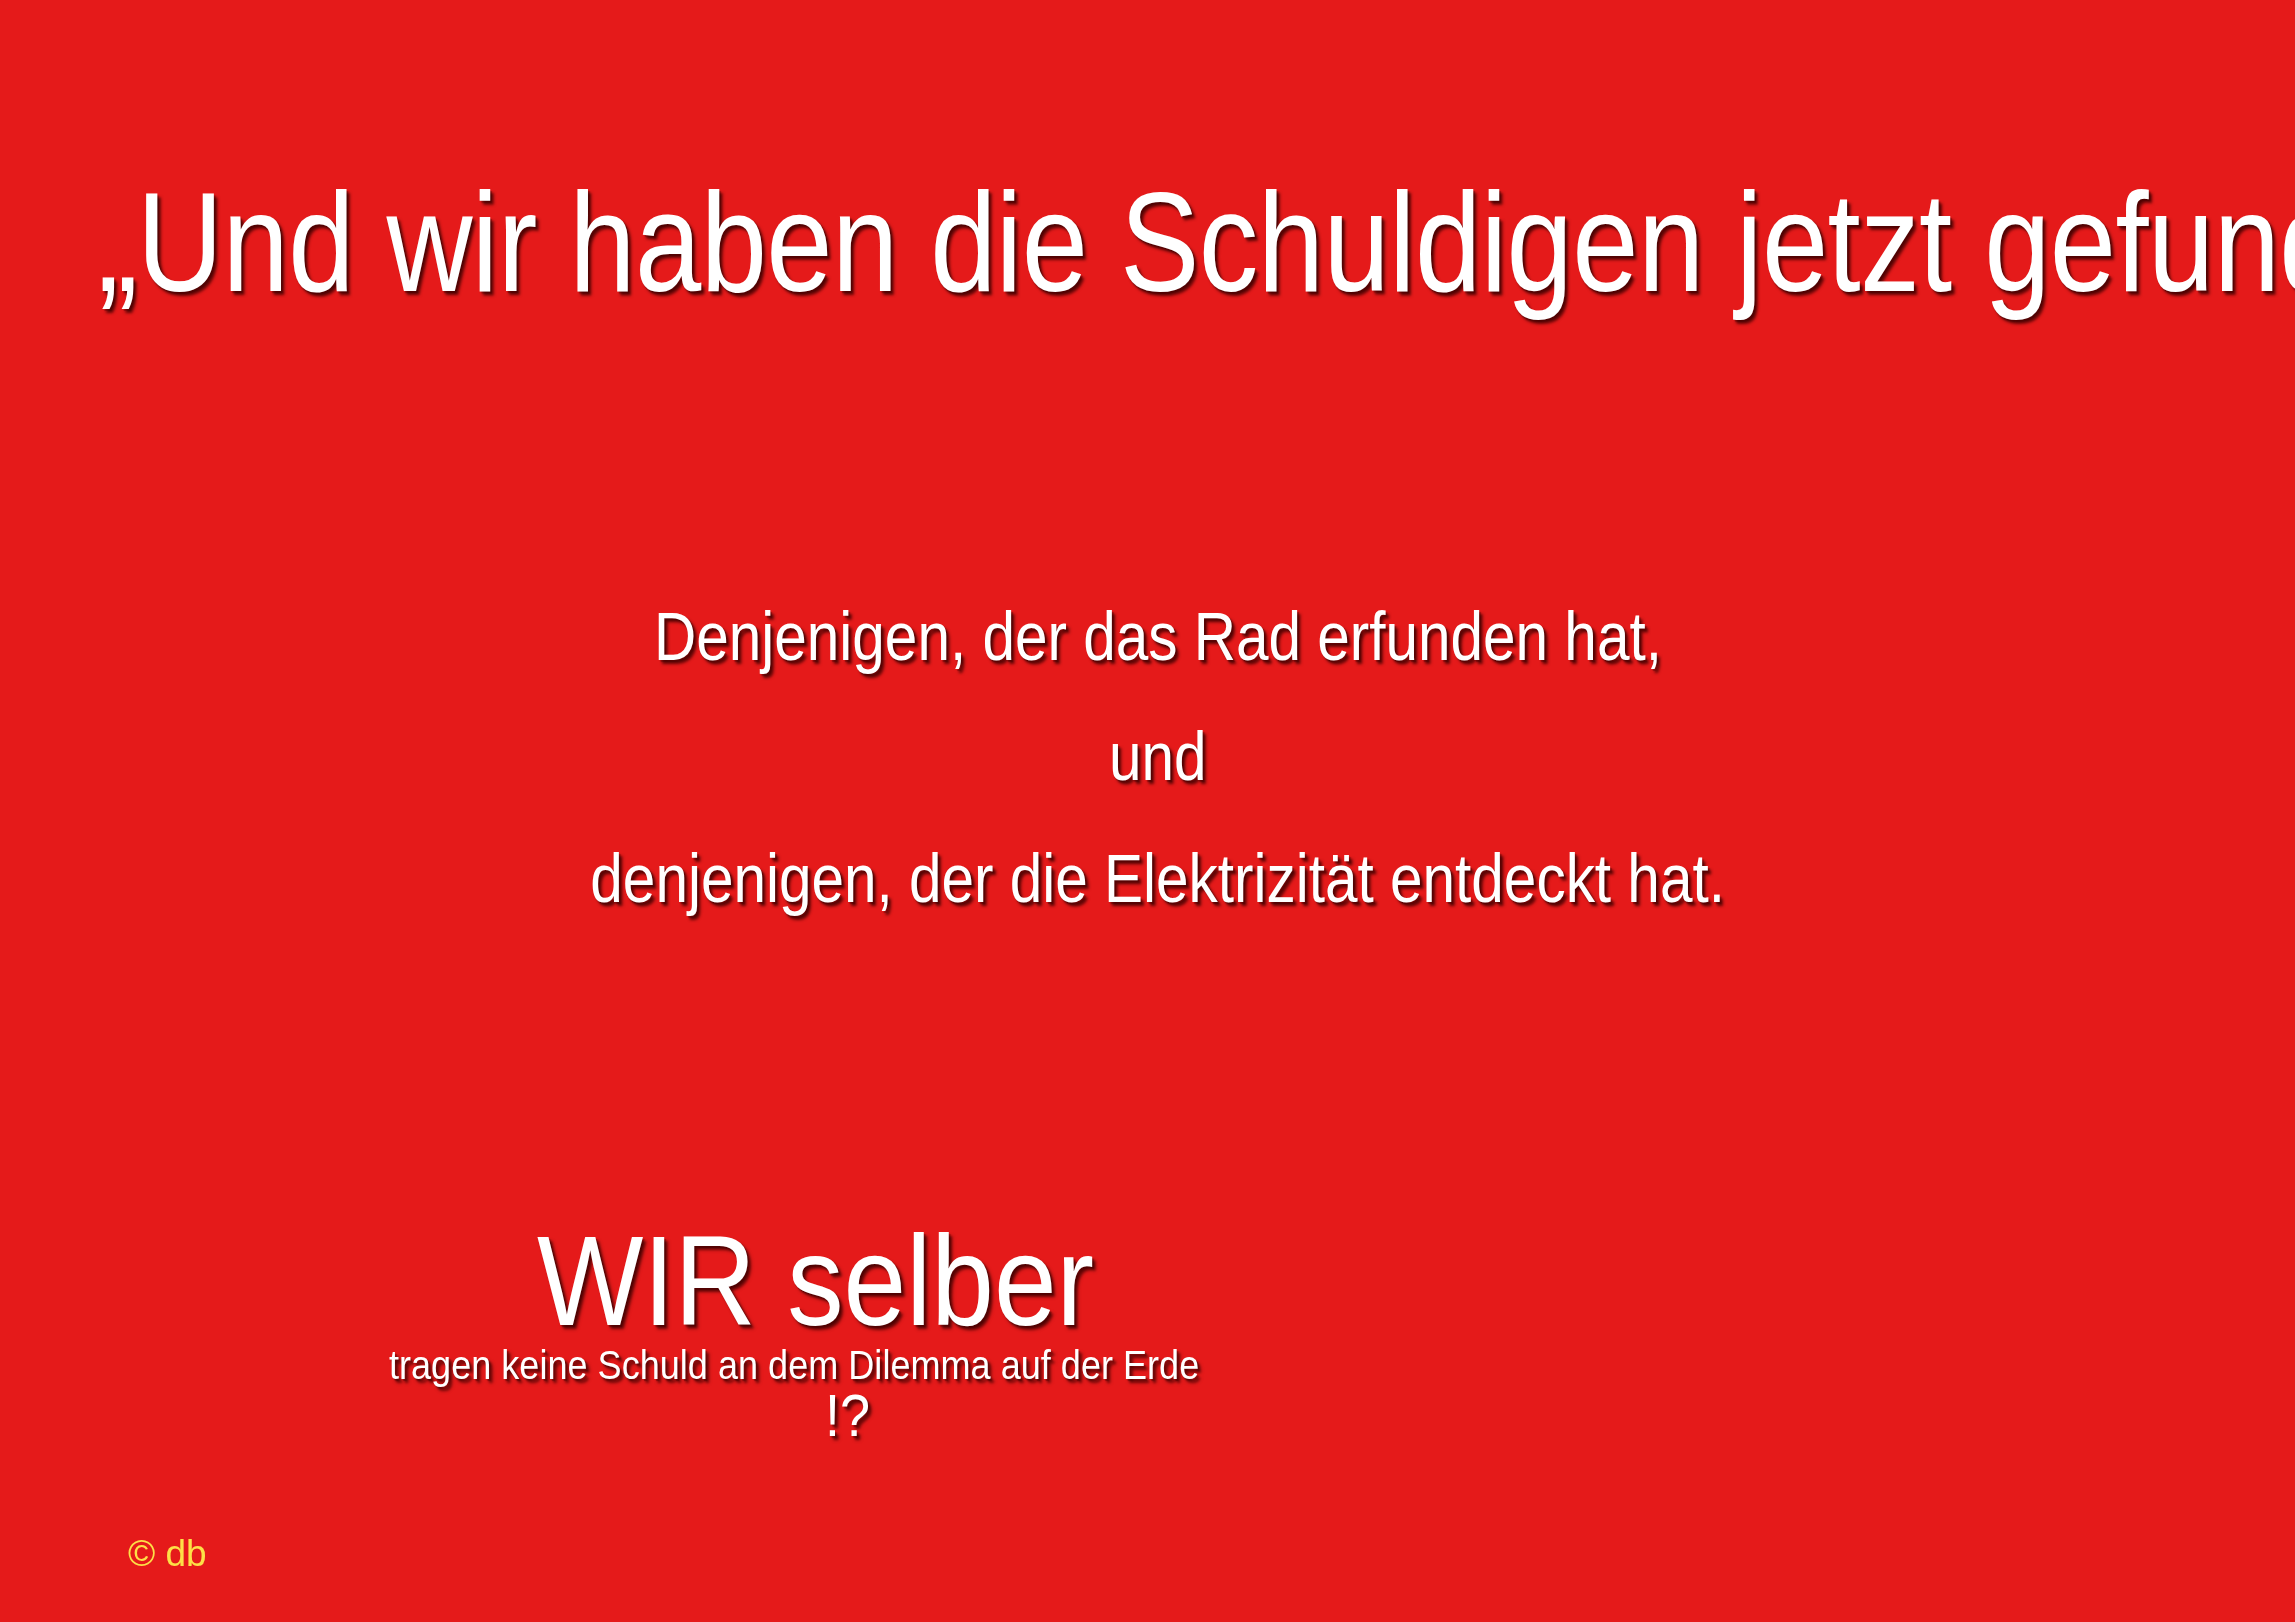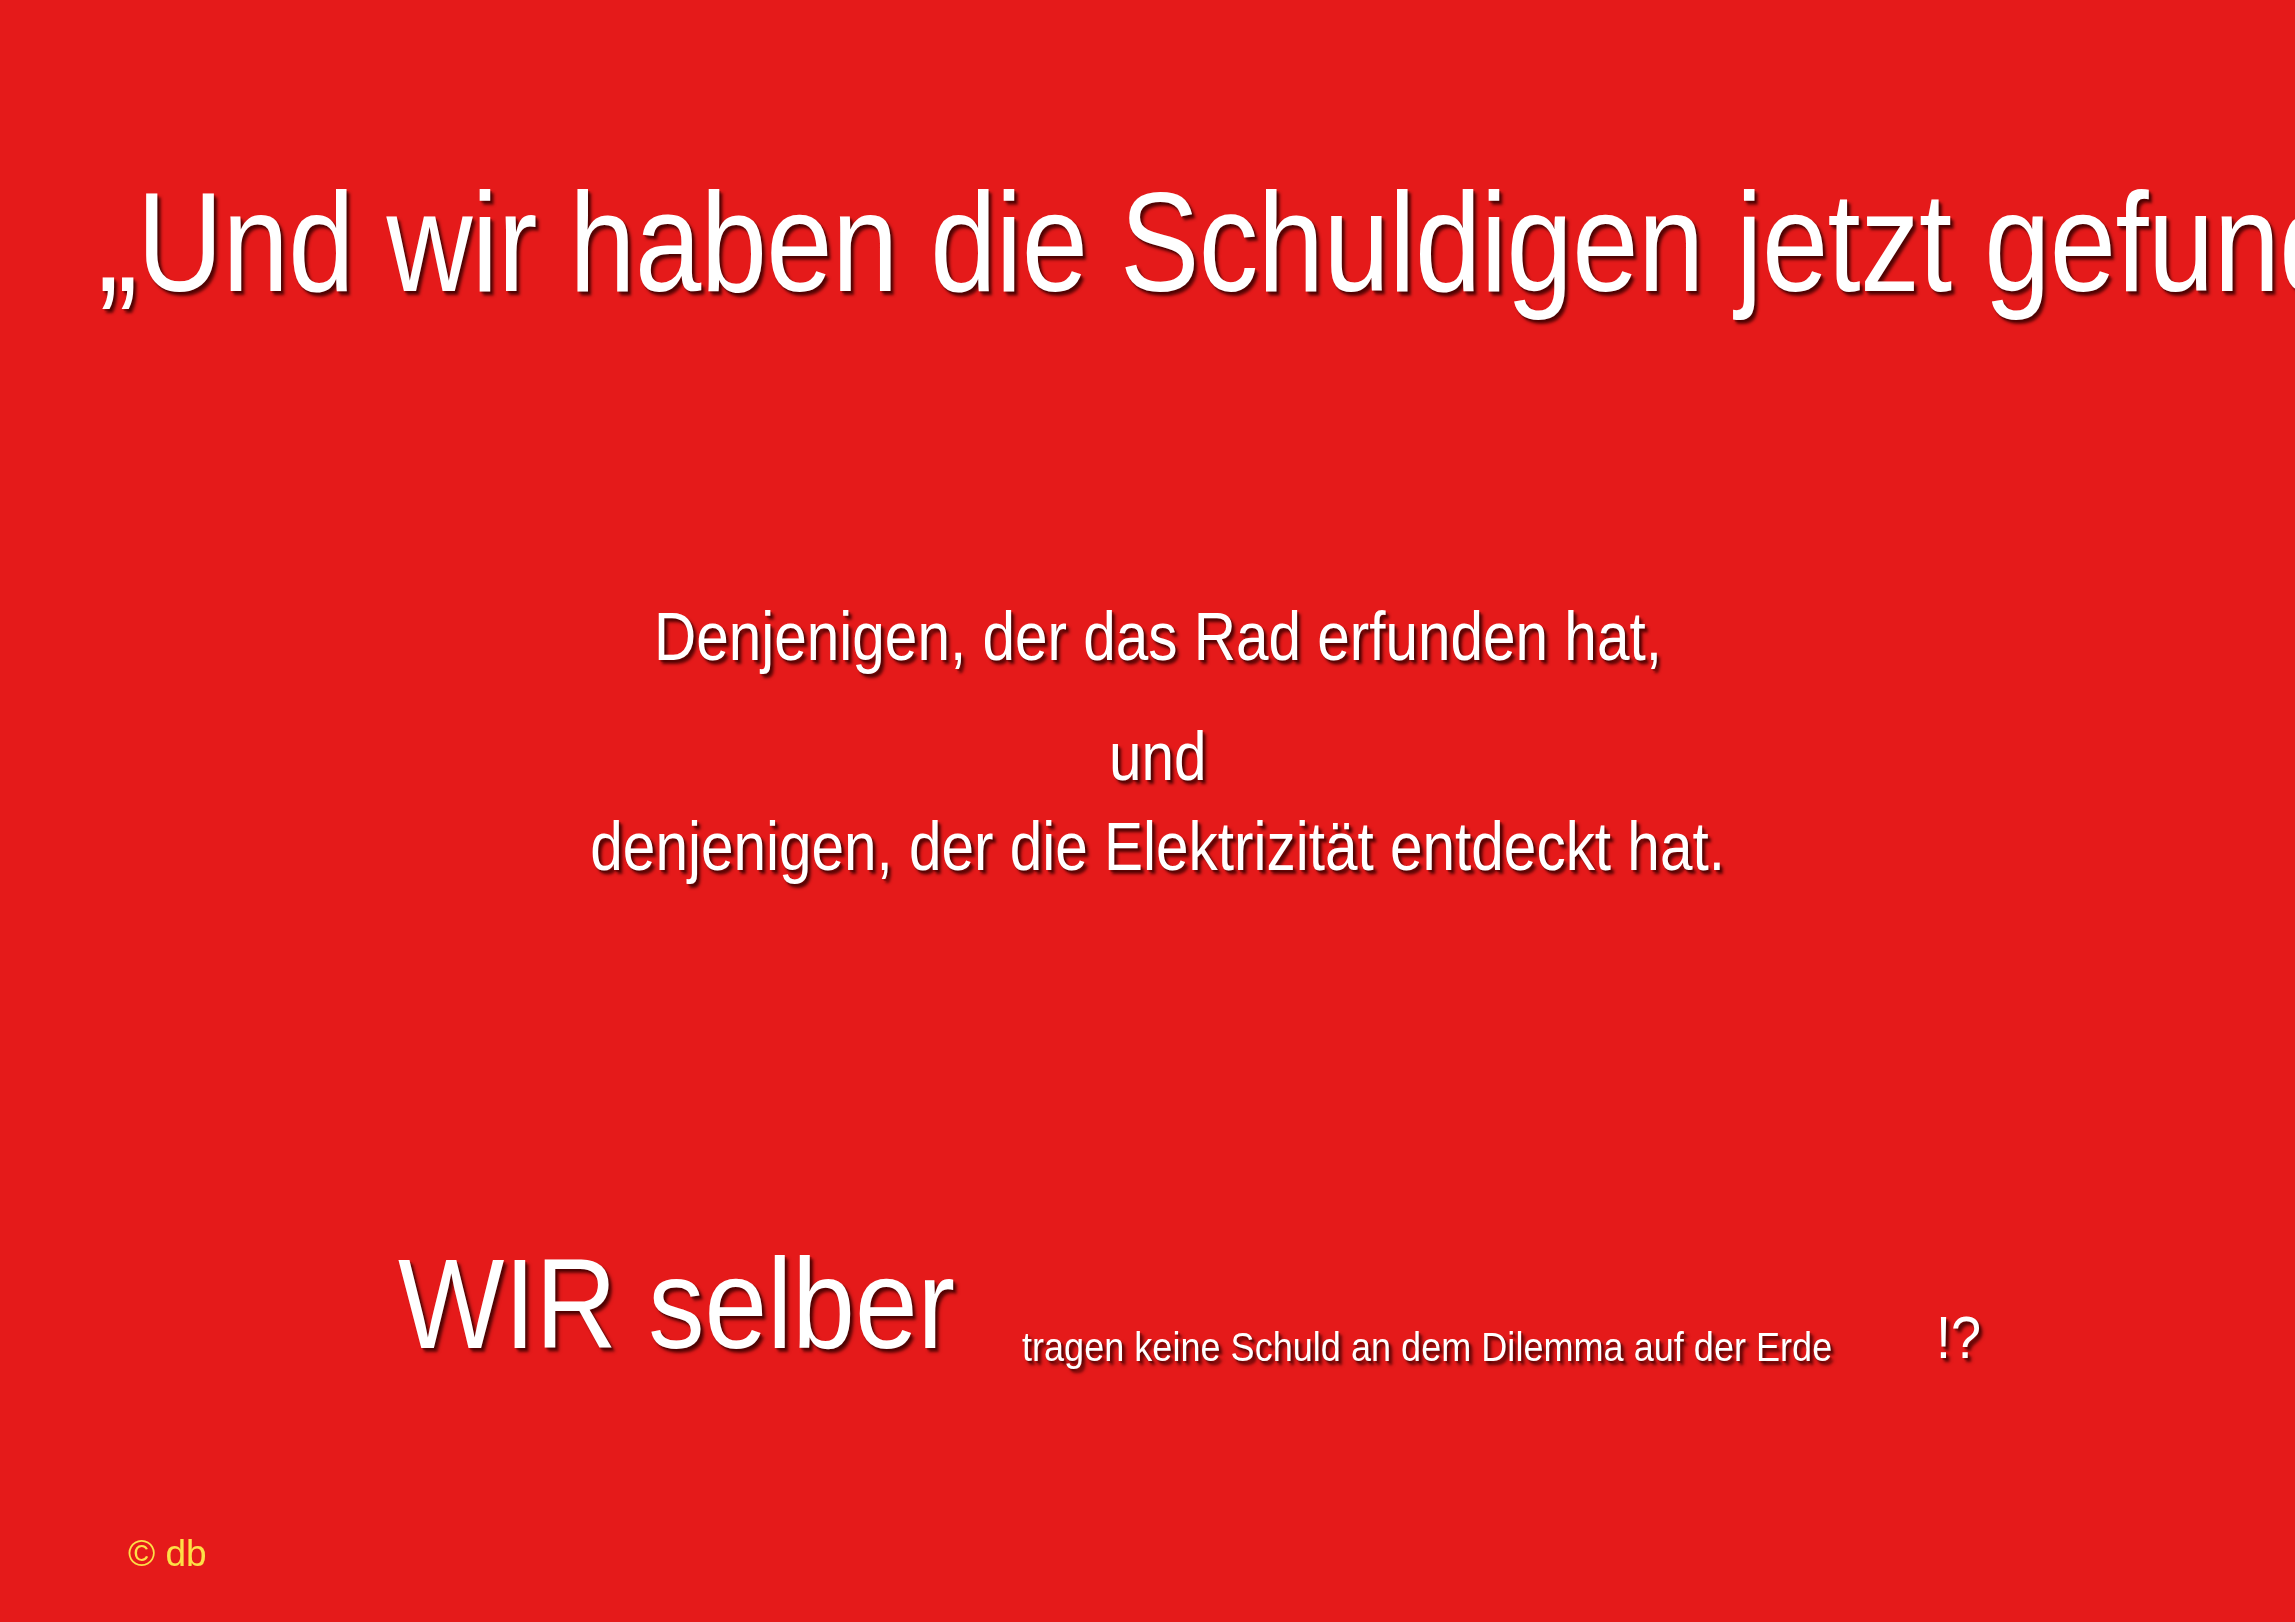--- a/index.html
+++ b/index.html
@@ -64,32 +64,33 @@
     display: block;
     margin: 0 auto;
     padding-left: 20px;
   }
   .body-line .inner {
     display: inline-block;
     transform: scaleX(0.86);
     transform-origin: center center;
   }
   #body-line-1 { margin-bottom: 52px; }
-  #body-line-2 { margin-bottom: 22px; }
+  #body-line-2 { margin-bottom: 54px; }
   #body-line-3 { margin-bottom: 0; text-decoration: underline; }
 
   
   #statement-row {
     position: absolute;
     left: 398px;
     top: 1217px;
     height: 151px;
     display: flex;
-    align-items: flex-end;
+    align-items: center;
     white-space: nowrap;
+    flex-direction: column;
   }
   #statement-big {
     font-size: 128px;
     line-height: 1.0;
     font-weight: 400;
     display: inline-block;
     transform: scaleX(0.88);
     transform-origin: left bottom;
   }
   #statement-small {

